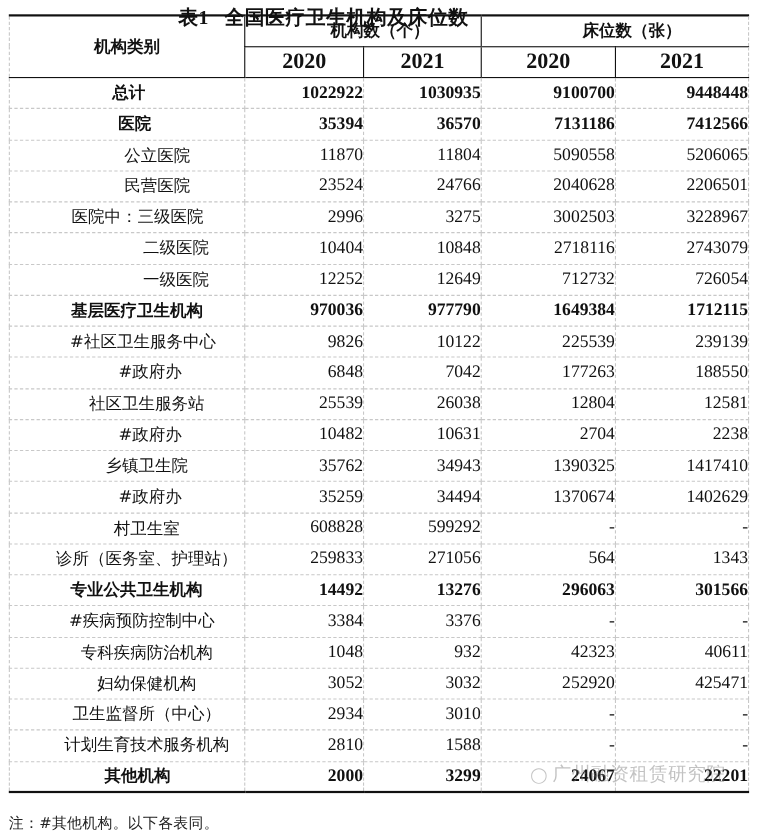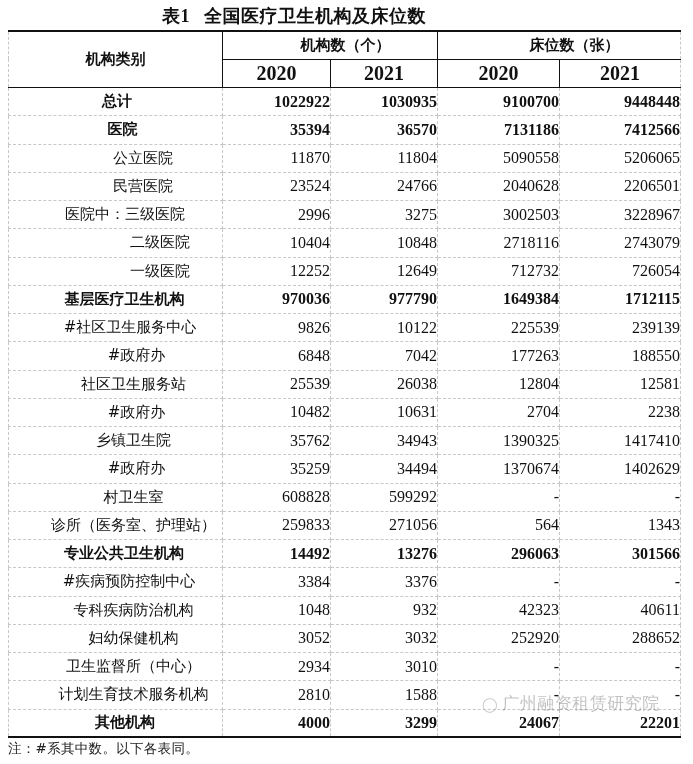--- a/index.html
+++ b/index.html
@@ -9,21 +9,21 @@
     color: #111111;
   }
   .title {
     position: absolute; left: 0; top: 3px; width: 588px; height: 26px;
     text-align: center; font-size: 18px; font-weight: bold; line-height: 26px;
     font-family: "DejaVu Sans", sans-serif;
     letter-spacing: 0.5px;
   }
   .title .num { font-family: "Liberation Serif", serif; margin-right: 14px; }
   table {
-    position: absolute; left: 8px; top: 30px;
+    position: absolute; left: 8px; top: 13px;
     width: 672px; border-collapse: collapse; table-layout: fixed;
   }
   col.c0 { width: 214px; }
   col.c1 { width: 108px; }
   col.c2 { width: 107px; }
   col.c3 { width: 122px; }
   col.c4 { width: 121px; }
   td, th {
     padding: 0; height: 28.26px; box-sizing: border-box;
     border-left: 1px dashed #c8c8c8; border-right: 1px dashed #c8c8c8;
@@ -222,43 +222,43 @@
         <td class="num">1048</td>
         <td class="num">932</td>
         <td class="num">42323</td>
         <td class="num">40611</td>
       </tr>
       <tr>
         <td class="lbl" style="padding-left: 36px;">妇幼保健机构</td>
         <td class="num">3052</td>
         <td class="num">3032</td>
         <td class="num">252920</td>
-        <td class="num">288652</td>
+        <td class="num">425471</td>
       </tr>
       <tr>
         <td class="lbl" style="padding-left: 36px;">卫生监督所（中心）</td>
         <td class="num">2934</td>
         <td class="num">3010</td>
         <td class="num">-</td>
         <td class="num">-</td>
       </tr>
       <tr>
         <td class="lbl" style="padding-left: 36px;">计划生育技术服务机构</td>
         <td class="num">2810</td>
         <td class="num">1588</td>
         <td class="num">-</td>
         <td class="num">-</td>
       </tr>
       <tr class="bold">
         <td class="lbl" style="padding-left: 19px;">其他机构</td>
-        <td class="num">4000</td>
+        <td class="num">2000</td>
         <td class="num">3299</td>
         <td class="num">24067</td>
         <td class="num">22201</td>
       </tr>
     </tbody>
 </table>
 
-<div class="note">注：#系其中数。以下各表同。</div>
+<div class="note">注：#其他机构。以下各表同。</div>
 
 <div class="watermark">
   <span class="wm-icon">◯</span><span>广州融资租赁研究院</span>
 </div>
 
 </body></html>

